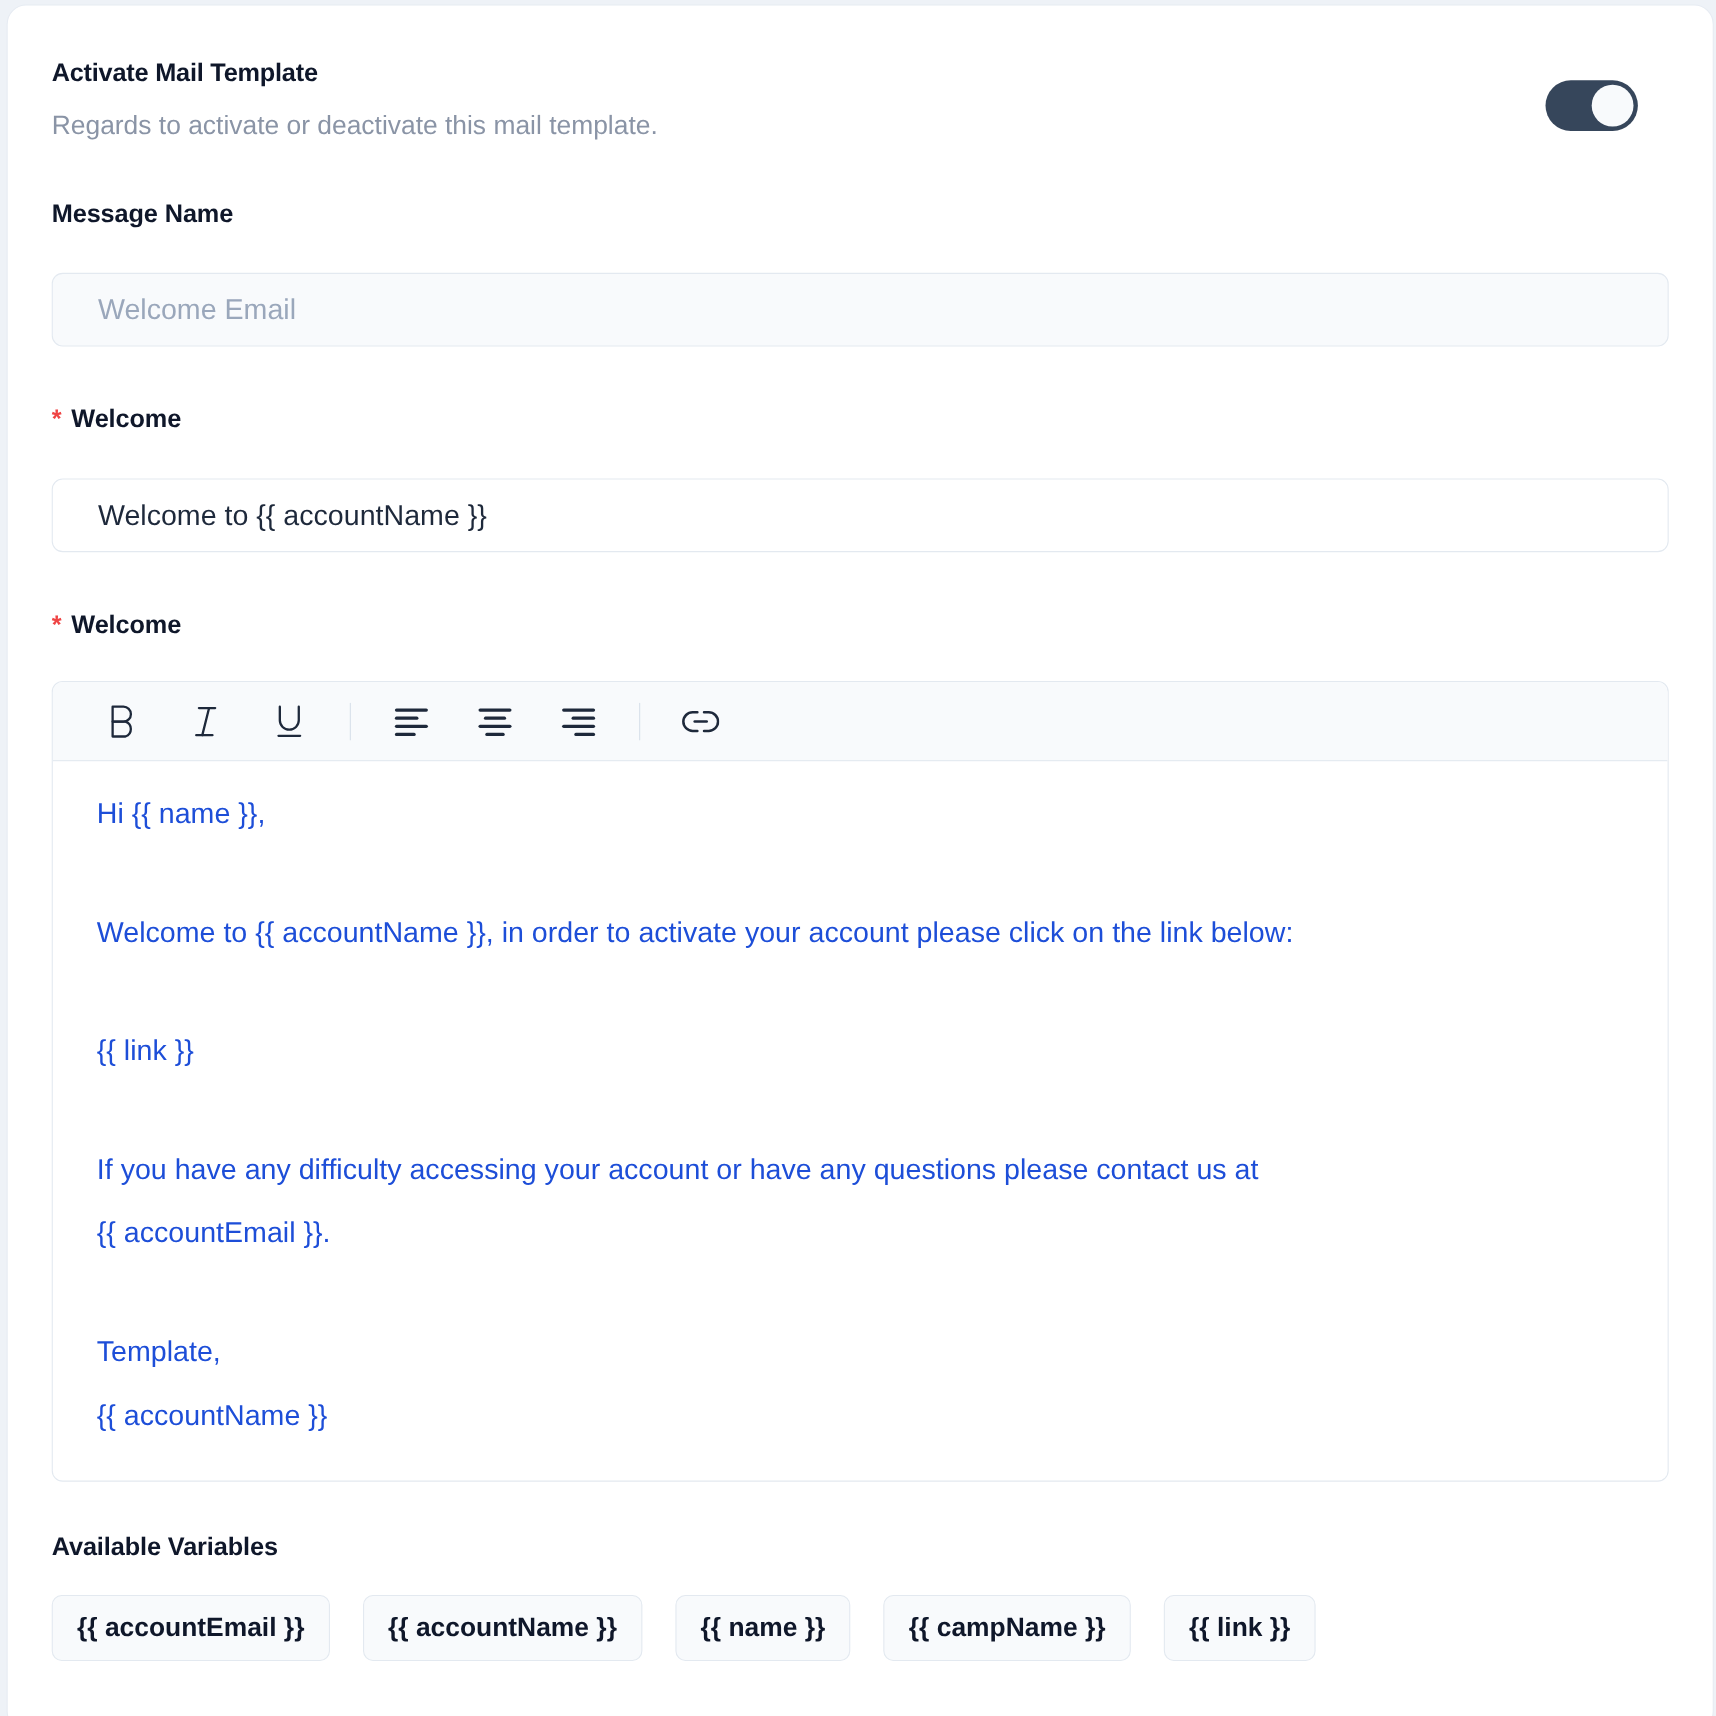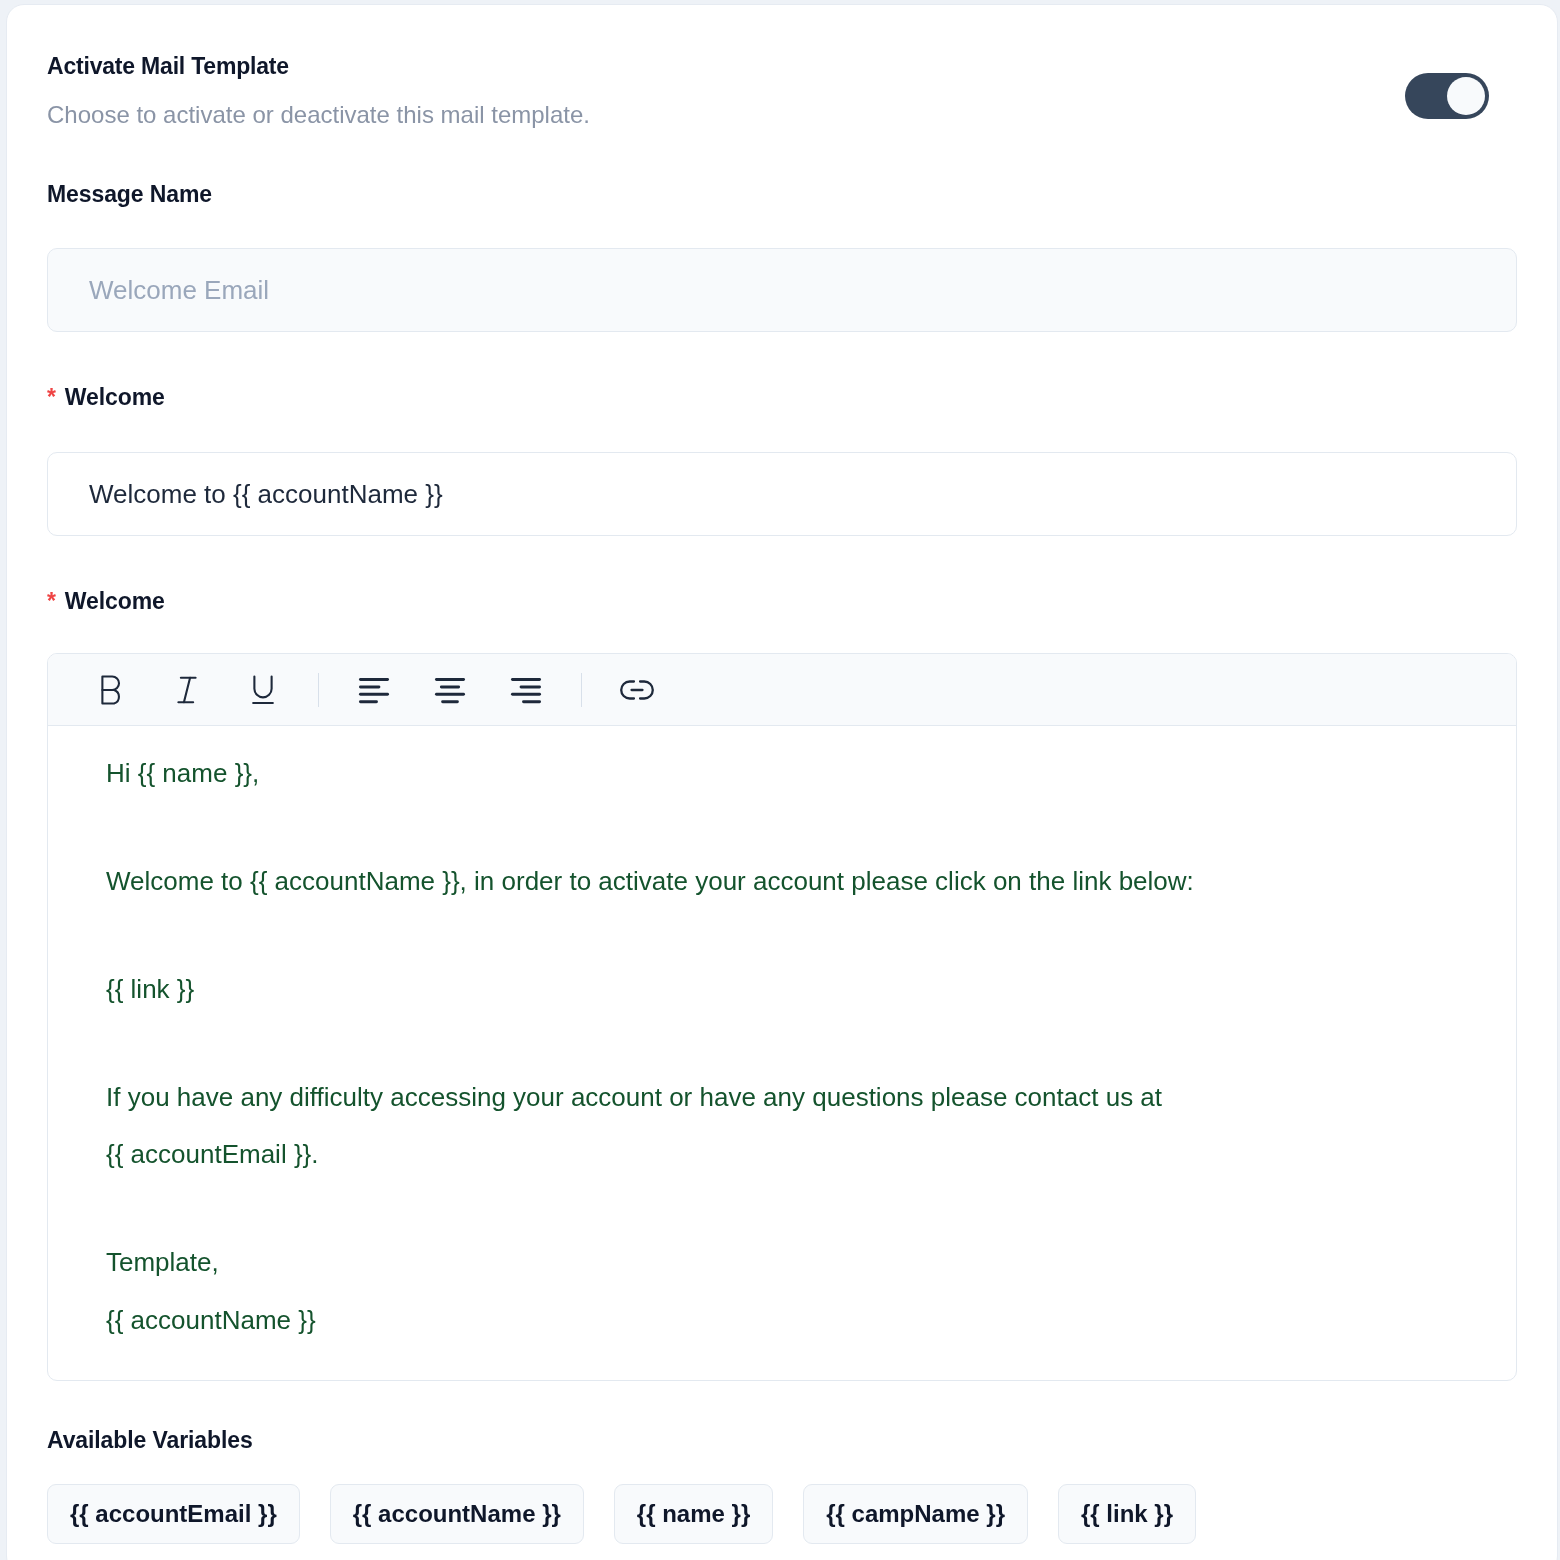--- a/index.html
+++ b/index.html
@@ -87,21 +87,21 @@
   .req-star {
     color: #ef4444;
     font-size: 23px;
     font-weight: bold;
     line-height: 1;
   }
 
   
   .text-input {
     width: 100%;
-    height: 84px;
+    height: 67px;
     border: 1px solid #e3e9f0;
     border-radius: 10px;
     font-family: "Liberation Sans", sans-serif;
     font-size: 26px;
     color: #1e293b;
     padding: 11px 41px;
     outline: none;
     display: block;
   }
   .text-input.muted-bg { background: #f8fafc; }
@@ -148,23 +148,22 @@
     margin: 0 26px;
   }
 
   .editor-body {
     padding: 32px 40px 44px 40px;
     min-height: 590px;
   }
   .msg-p {
     font-size: 26px;
     line-height: 1.22;
-    color: #14532d;
+    color: #1d4ed8;
     margin-bottom: 76px;
-    margin-left: 18px;
   }
   .msg-p .l2 { display: block; margin-top: 26px; }
   .msg-p.sign { margin-bottom: 0; }
   .msg-p.sign .l2 { margin-top: 26px; }
 
   
   .vars-title {
     margin-top: 46px;
     font-size: 23px;
     font-weight: bold;
@@ -193,21 +192,21 @@
 </style>
 </head>
 <body>
 
 <div class="card">
   <div class="card-inner">
 
     <div class="activate-row">
       <div class="activate-text">
         <div class="section-title">Activate Mail Template</div>
-        <div class="section-sub">Choose to activate or deactivate this mail template.</div>
+        <div class="section-sub">Regards to activate or deactivate this mail template.</div>
       </div>
       <div class="toggle">
         <div class="knob"></div>
       </div>
     </div>
 
     <div class="field-label mt-label">
       <span>Message Name</span>
     </div>
     <input class="text-input muted-bg mt-name" type="text" placeholder="Welcome Email" style="">

